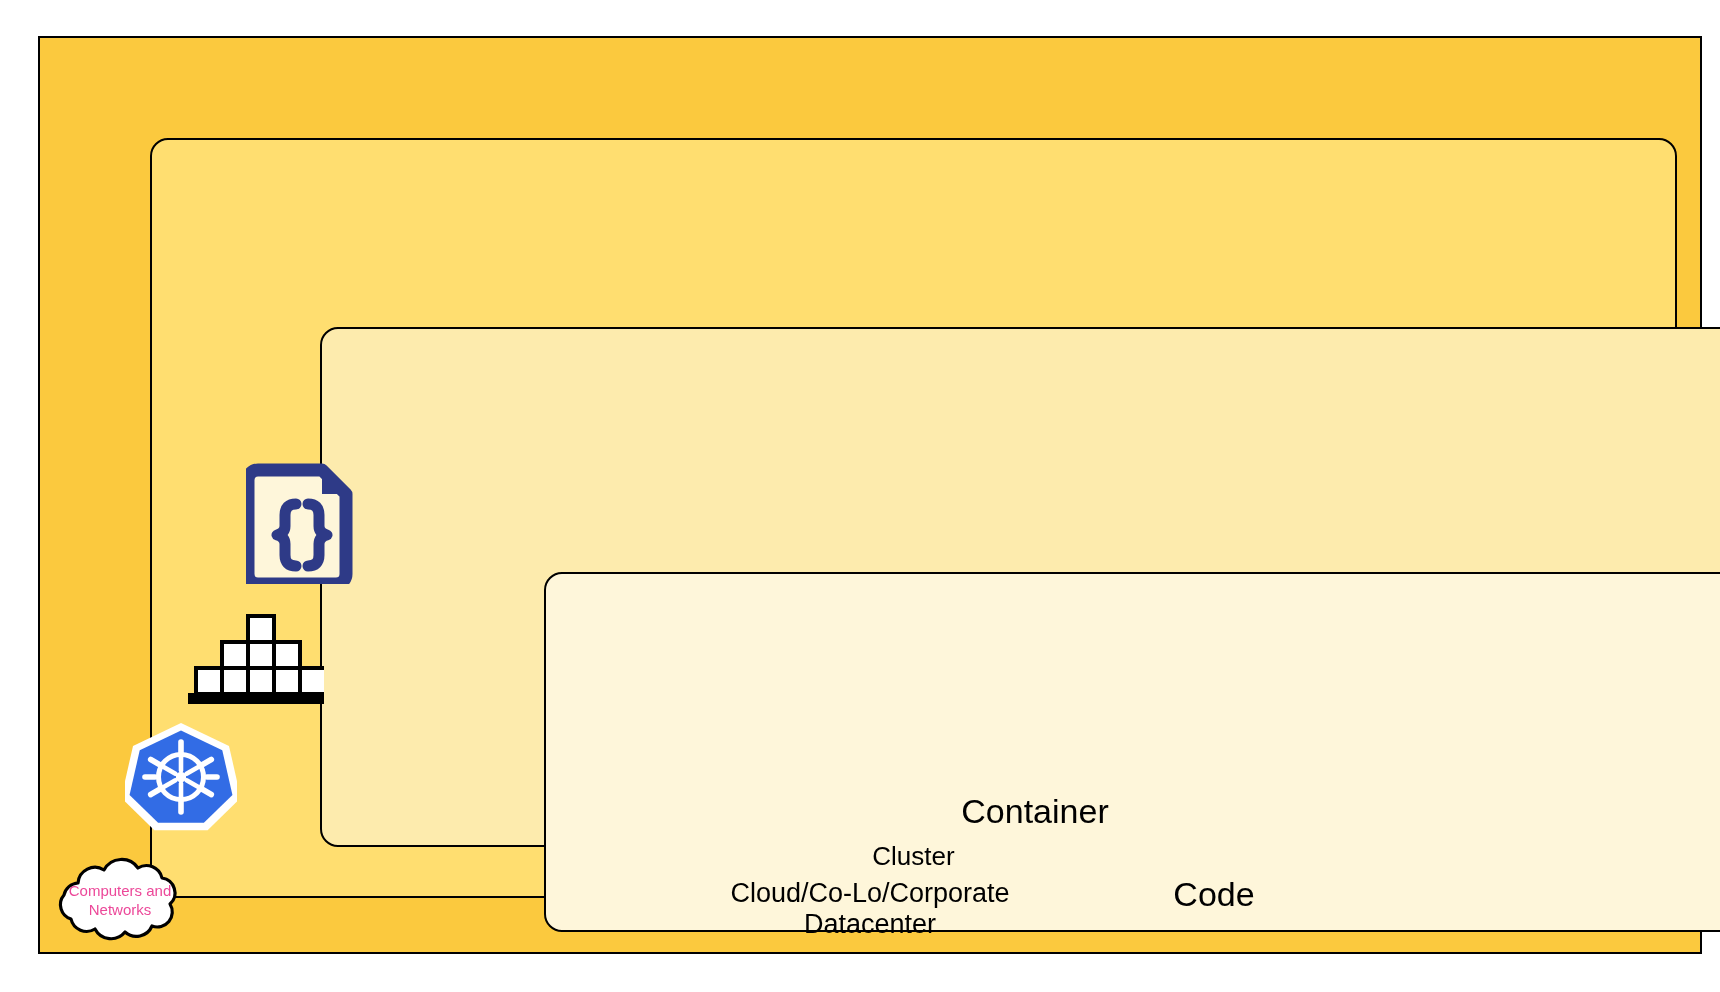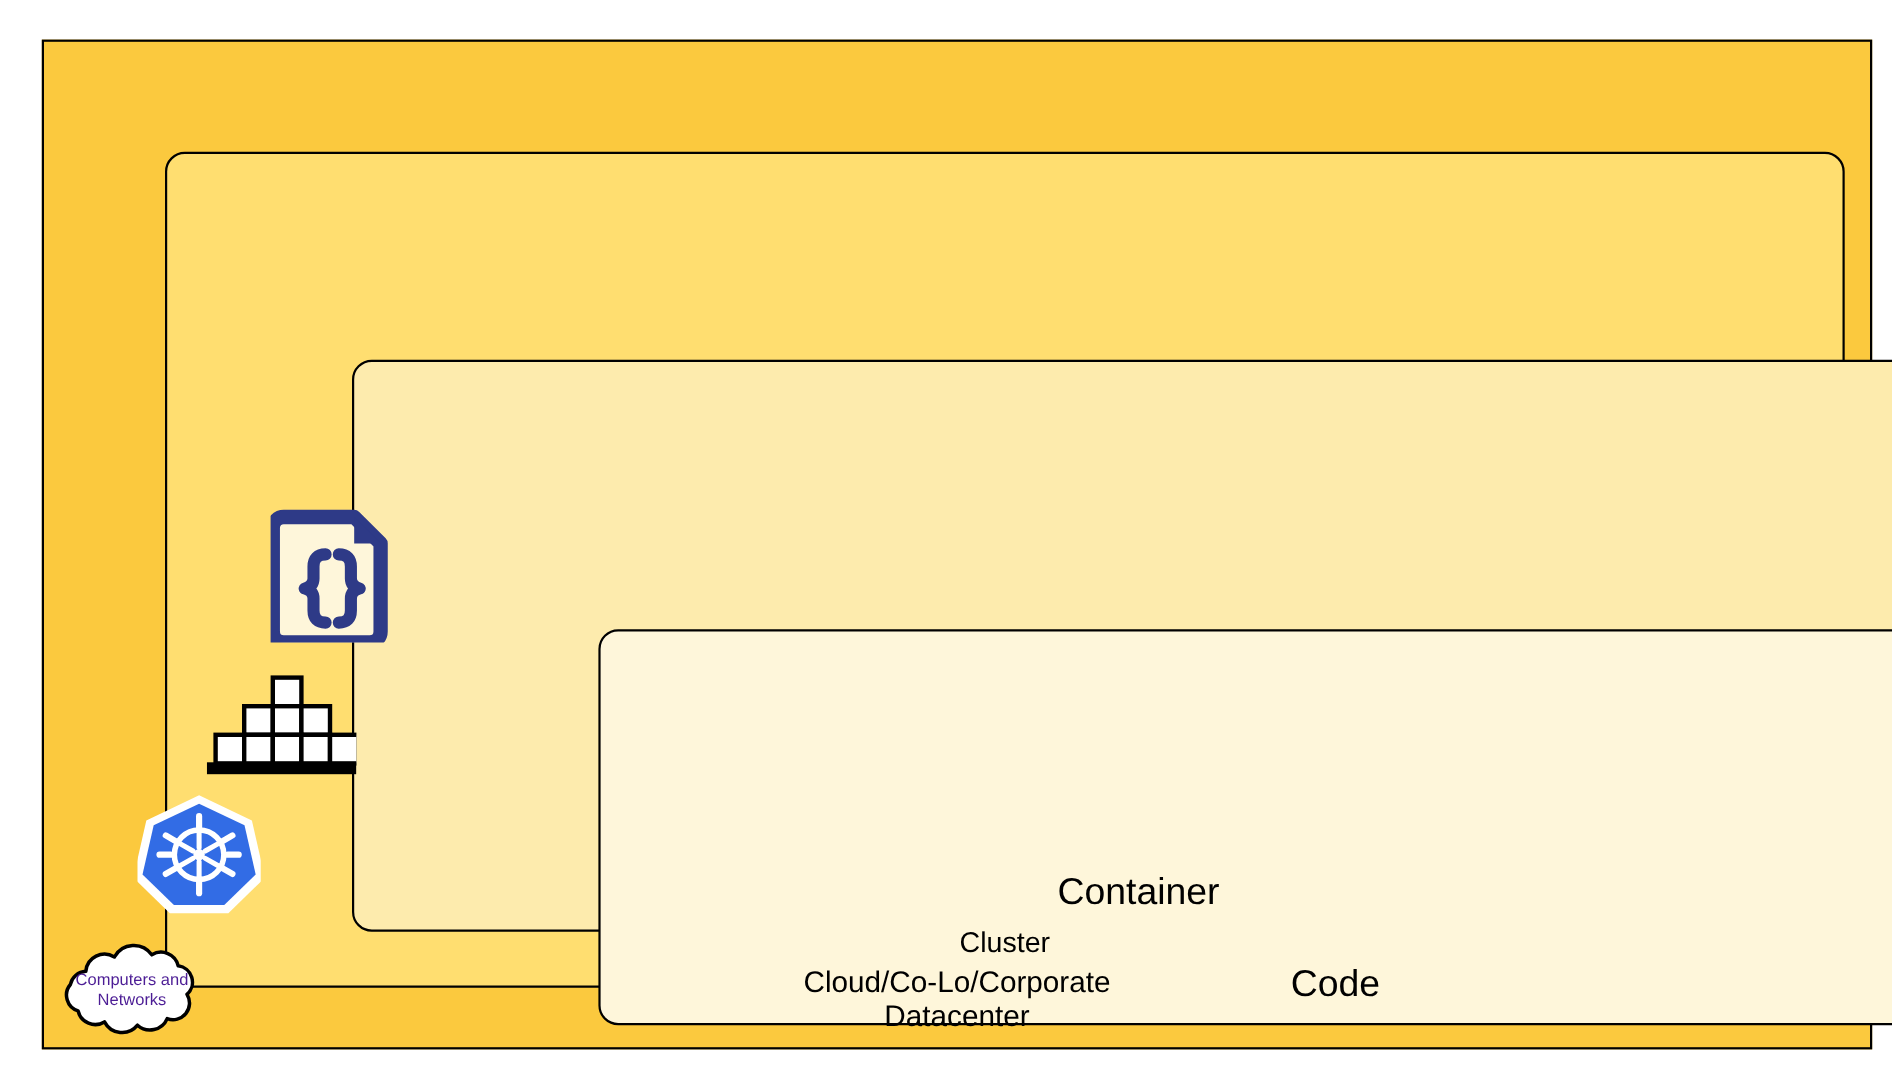--- a/index.html
+++ b/index.html
@@ -140,21 +140,21 @@
     left: 0;
     top: 0;
     width: 160px;
     height: 90px;
     display: flex;
     align-items: center;
     justify-content: center;
     text-align: center;
     font-size: 15px;
     line-height: 1.3;
-    color: #4c1d95;
+    color: #ec4899;
     white-space: pre-line;
     pointer-events: none;
   }
 </style>
 </head>
 <body>
 
 <div id="canvas">
 
   <div class="layer layer-datacenter">

